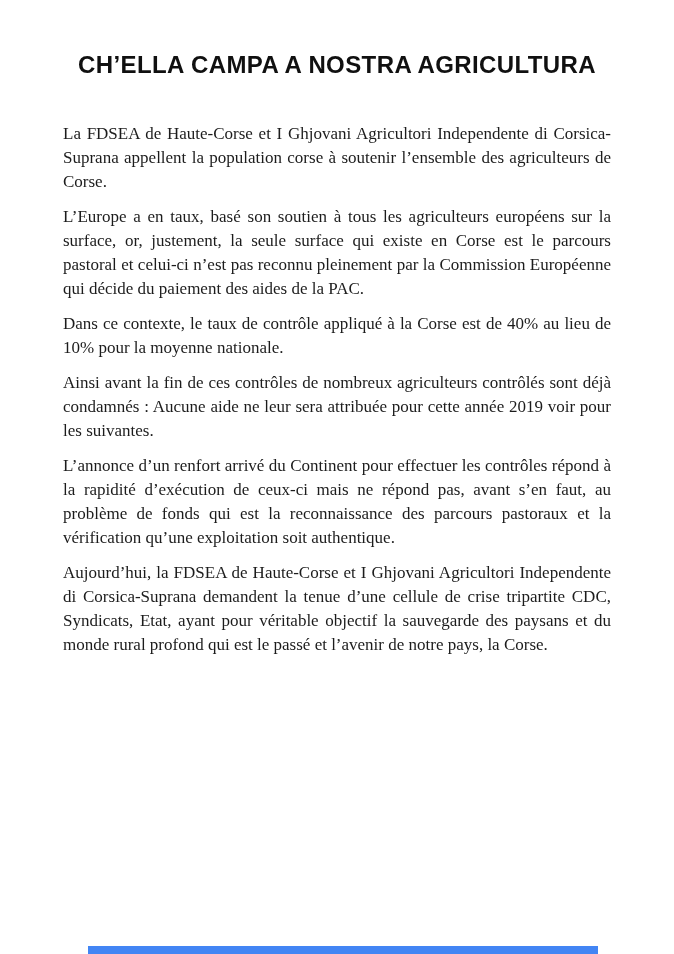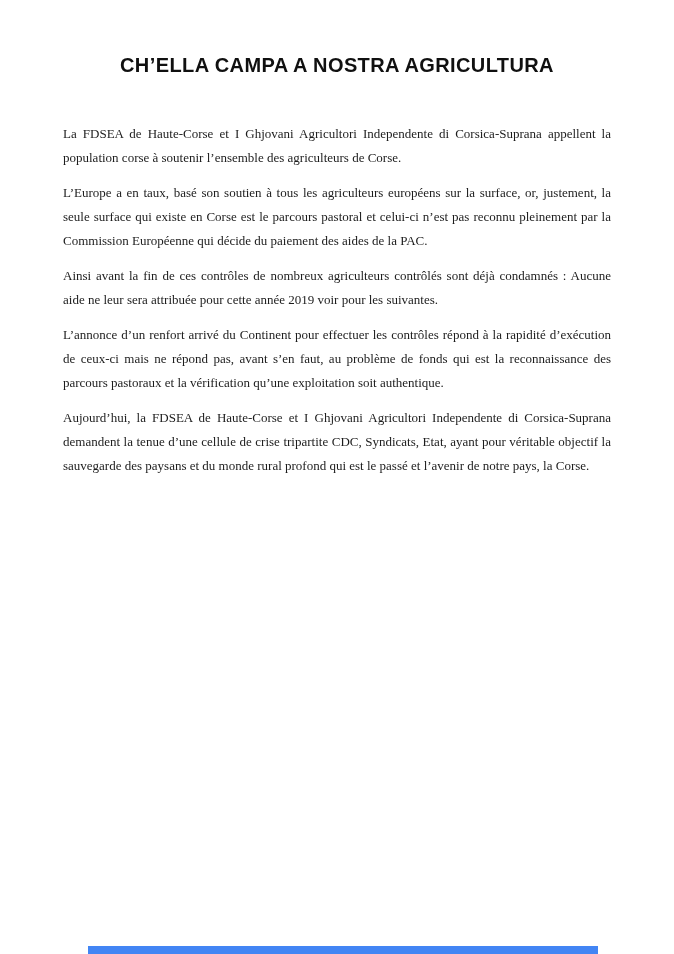--- a/index.html
+++ b/index.html
@@ -16,30 +16,30 @@
   .page {
     position: absolute;
     inset: 0;
     box-sizing: border-box;
     padding: 53px 63px 0 63px;
     background: #ffffff;
   }
   .doc-title {
     font-family: "Liberation Sans", sans-serif;
     font-weight: bold;
-    font-size: 20px;
+    font-size: 24px;
     line-height: 24px;
     letter-spacing: 0.4px;
     text-align: center;
     color: #101010;
     margin: 0 0 45px 0;
   }
   .doc-body p {
     font-family: "Liberation Serif", serif;
-    font-size: 13px;
+    font-size: 17px;
     line-height: 24px;
     text-align: justify;
     color: #1c1c1c;
     margin: 0 0 11px 0;
   }
   .bottom-bar {
     position: absolute;
     left: 88px;
     bottom: 0;
     width: 510px;
@@ -49,19 +49,20 @@
 </style>
 </head>
 <body>
 
 <div class="page">
   <h1 class="doc-title">CH’ELLA CAMPA A NOSTRA AGRICULTURA</h1>
 
   <div class="doc-body">
     <p>La FDSEA de Haute-Corse et I Ghjovani Agricultori Independente di Corsica-Suprana appellent la population corse à soutenir l’ensemble des agriculteurs de Corse.</p>
     <p>L’Europe a en taux, basé son soutien à tous les agriculteurs européens sur la surface, or, justement, la seule surface qui existe en Corse est le parcours pastoral  et celui-ci  n’est pas reconnu pleinement par la Commission  Européenne qui décide du paiement  des aides de la PAC.</p>
+    <p>Dans ce contexte, le taux de contrôle appliqué à la Corse est de 40% au lieu de 10% pour la moyenne nationale.</p>
     <p>Ainsi avant la fin de ces contrôles de nombreux agriculteurs contrôlés sont déjà condamnés : Aucune aide ne leur sera attribuée pour cette année 2019 voir pour les suivantes.</p>
     <p>L’annonce d’un renfort arrivé du Continent pour effectuer les contrôles répond à la rapidité d’exécution de ceux-ci mais ne répond pas, avant s’en faut, au problème de fonds qui est la reconnaissance des parcours pastoraux et la vérification qu’une exploitation soit authentique.</p>
     <p>Aujourd’hui, la FDSEA de Haute-Corse et I Ghjovani Agricultori Independente di Corsica-Suprana demandent la tenue d’une cellule de crise tripartite CDC, Syndicats, Etat,  ayant pour véritable objectif la sauvegarde des paysans et du monde rural profond qui est le passé et l’avenir de notre pays, la Corse.</p>
   </div>
 </div>
 
 <div class="bottom-bar" style="background: rgb(66, 133, 244);"></div>
 
 </body></html>

